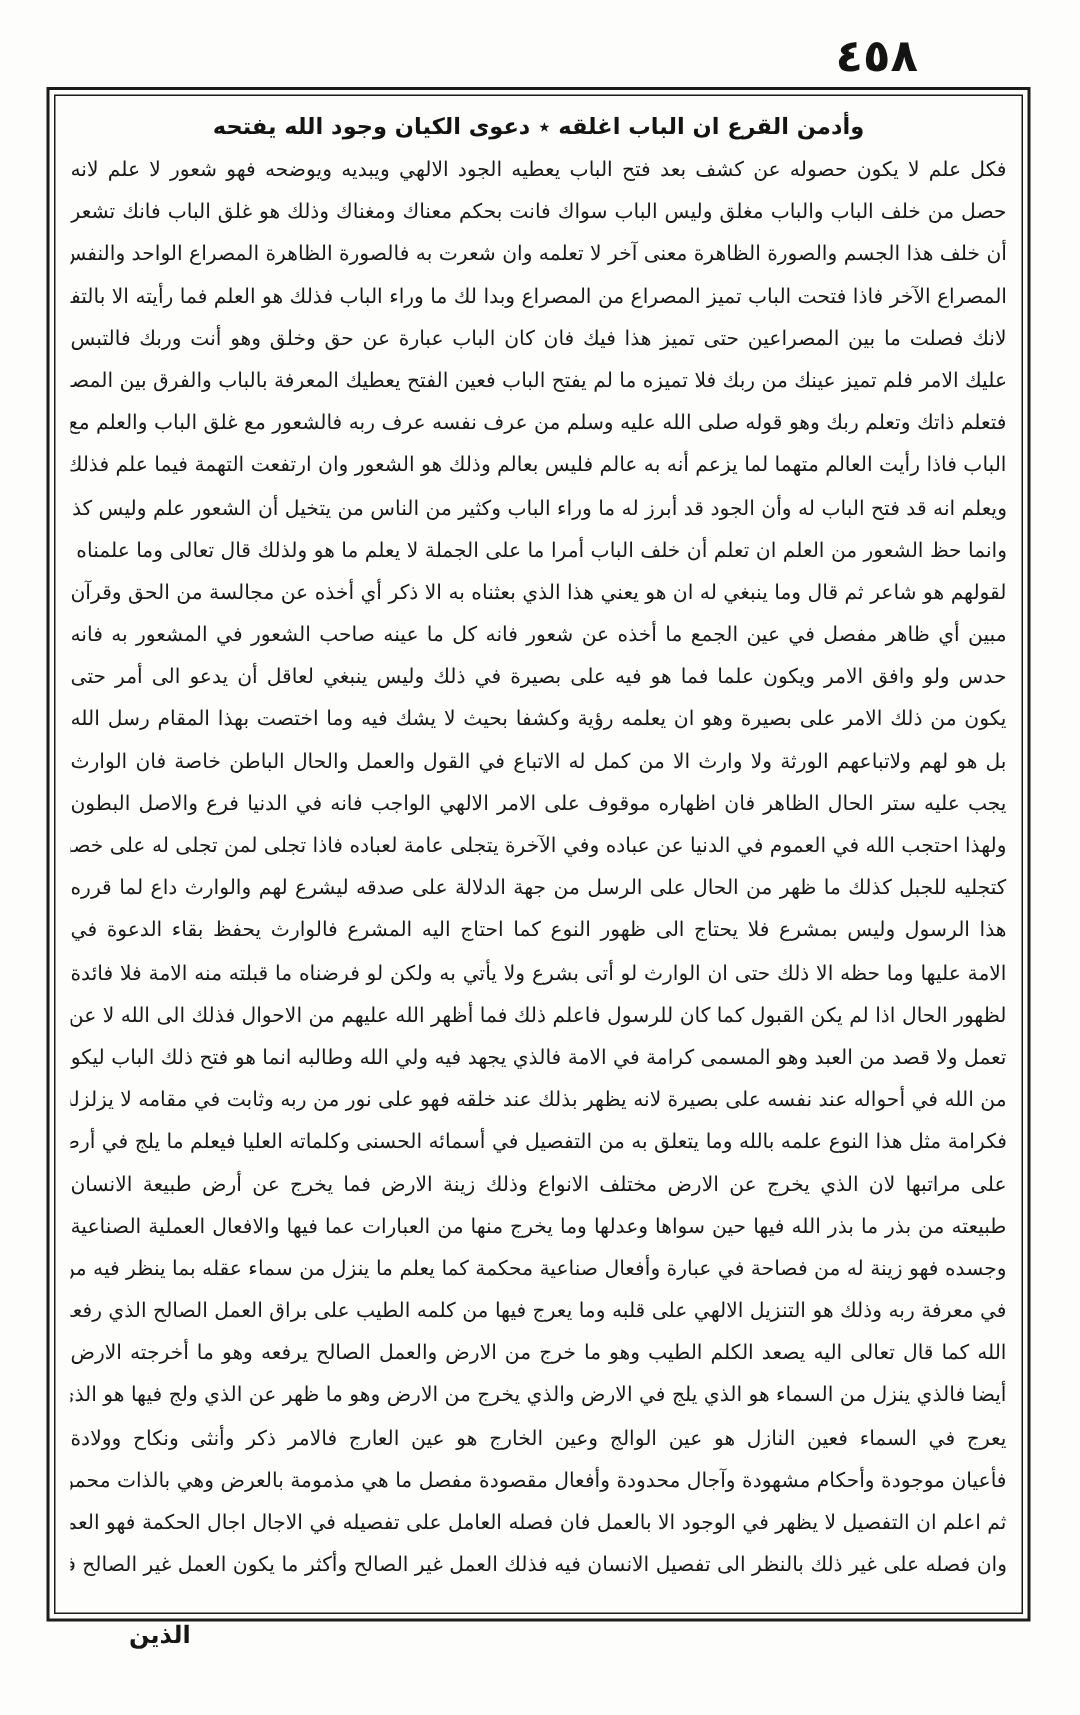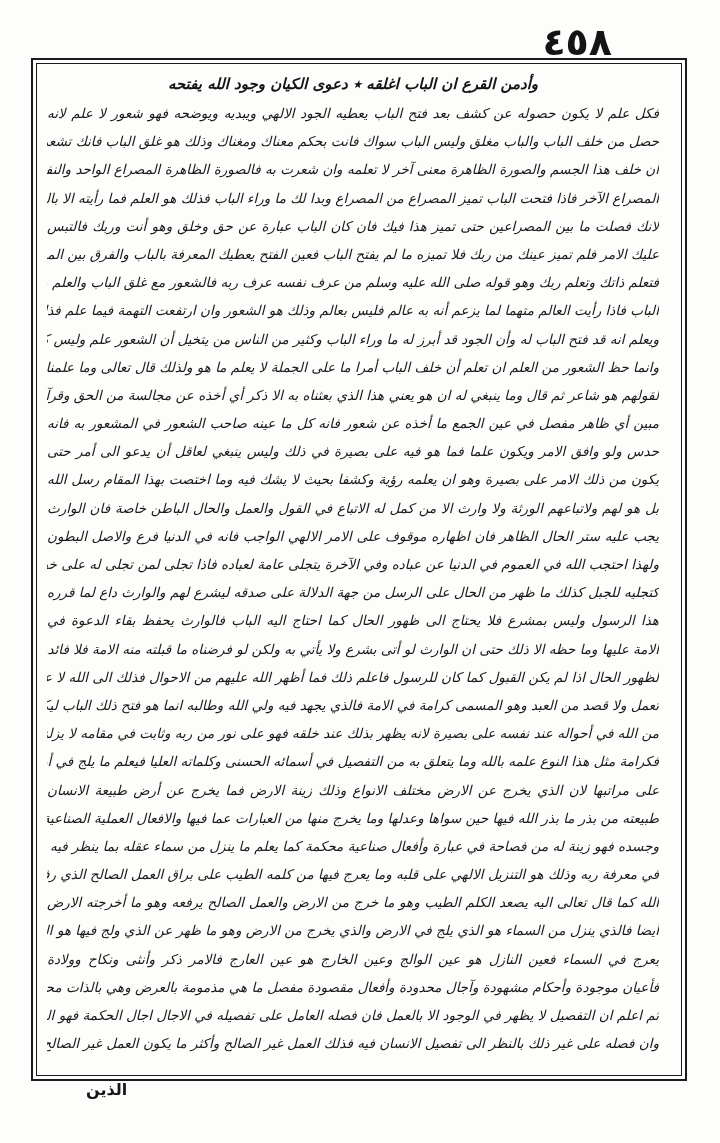--- a/index.html
+++ b/index.html
@@ -11,44 +11,43 @@
     height: 1143px;
     position: relative;
     background: #fdfdfb;
     font-family: "DejaVu Sans", sans-serif;
     overflow: hidden;
   }
   .page-number {
     position: absolute;
     top: 20px;
     right: 108px;
-    font-size: 38px;
+    font-size: 30px;
     font-weight: bold;
     color: #141414;
     letter-spacing: 1px;
   }
   .frame {
     position: absolute;
     left: 31px;
     top: 58px;
     width: 656px;
     height: 1023px;
     border: 2.5px solid #1c1c1c;
     padding: 3px;
     box-sizing: border-box;
   }
   .frame-inner {
     width: 100%;
     height: 100%;
     border: 1.5px solid #1c1c1c;
     box-sizing: border-box;
-    padding: 5px 22px 0 10px;
+    padding: 5px 10px 0 10px;
     direction: rtl;
     overflow: hidden;
-    font-style: italic;
   }
   .header-verse {
     text-align: center;
     font-size: 15px;
     font-weight: bold;
     color: #141414;
     height: 30px;
     line-height: 30px;
     white-space: nowrap;
     overflow: hidden;
@@ -97,21 +96,21 @@
         <div class="line">ويعلم انه قد فتح الباب له وأن الجود قد أبرز له ما وراء الباب وكثير من الناس من يتخيل أن الشعور علم وليس كذلك</div>
         <div class="line">وانما حظ الشعور من العلم ان تعلم أن خلف الباب أمرا ما على الجملة لا يعلم ما هو ولذلك قال تعالى وما علمناه الشعر</div>
         <div class="line">لقولهم هو شاعر ثم قال وما ينبغي له ان هو يعني هذا الذي بعثناه به الا ذكر أي أخذه عن مجالسة من الحق وقرآن</div>
         <div class="line">مبين أي ظاهر مفصل في عين الجمع ما أخذه عن شعور فانه كل ما عينه صاحب الشعور في المشعور به فانه</div>
         <div class="line">حدس ولو وافق الامر ويكون علما فما هو فيه على بصيرة في ذلك وليس ينبغي لعاقل أن يدعو الى أمر حتى</div>
         <div class="line">يكون من ذلك الامر على بصيرة وهو ان يعلمه رؤية وكشفا بحيث لا يشك فيه وما اختصت بهذا المقام رسل الله</div>
         <div class="line">بل هو لهم ولاتباعهم الورثة ولا وارث الا من كمل له الاتباع في القول والعمل والحال الباطن خاصة فان الوارث</div>
         <div class="line">يجب عليه ستر الحال الظاهر فان اظهاره موقوف على الامر الالهي الواجب فانه في الدنيا فرع والاصل البطون</div>
         <div class="line">ولهذا احتجب الله في العموم في الدنيا عن عباده وفي الآخرة يتجلى عامة لعباده فاذا تجلى لمن تجلى له على خصوصه</div>
         <div class="line">كتجليه للجبل كذلك ما ظهر من الحال على الرسل من جهة الدلالة على صدقه ليشرع لهم والوارث داع لما قرره</div>
-        <div class="line">هذا الرسول وليس بمشرع فلا يحتاج الى ظهور الحال كما احتاج اليه الباب فالوارث يحفظ بقاء الدعوة في</div>
+        <div class="line">هذا الرسول وليس بمشرع فلا يحتاج الى ظهور النوع كما احتاج اليه المشرع فالوارث يحفظ بقاء الدعوة في</div>
         <div class="line">الامة عليها وما حظه الا ذلك حتى ان الوارث لو أتى بشرع ولا يأتي به ولكن لو فرضناه ما قبلته منه الامة فلا فائدة</div>
         <div class="line">لظهور الحال اذا لم يكن القبول كما كان للرسول فاعلم ذلك فما أظهر الله عليهم من الاحوال فذلك الى الله لا عن</div>
         <div class="line">تعمل ولا قصد من العبد وهو المسمى كرامة في الامة فالذي يجهد فيه ولي الله وطالبه انما هو فتح ذلك الباب ليكون</div>
         <div class="line">من الله في أحواله عند نفسه على بصيرة لانه يظهر بذلك عند خلقه فهو على نور من ربه وثابت في مقامه لا يزلزله الا هو</div>
         <div class="line">فكرامة مثل هذا النوع علمه بالله وما يتعلق به من التفصيل في أسمائه الحسنى وكلماته العليا فيعلم ما يلج في أرض</div>
         <div class="line">على مراتبها لان الذي يخرج عن الارض مختلف الانواع وذلك زينة الارض فما يخرج عن أرض طبيعة الانسان</div>
         <div class="line">طبيعته من بذر ما بذر الله فيها حين سواها وعدلها وما يخرج منها من العبارات عما فيها والافعال العملية الصناعية</div>
         <div class="line">وجسده فهو زينة له من فصاحة في عبارة وأفعال صناعية محكمة كما يعلم ما ينزل من سماء عقله بما ينظر فيه من شرعه</div>
         <div class="line">في معرفة ربه وذلك هو التنزيل الالهي على قلبه وما يعرج فيها من كلمه الطيب على براق العمل الصالح الذي رفعه الى</div>
         <div class="line">الله كما قال تعالى اليه يصعد الكلم الطيب وهو ما خرج من الارض والعمل الصالح يرفعه وهو ما أخرجته الارض</div>

